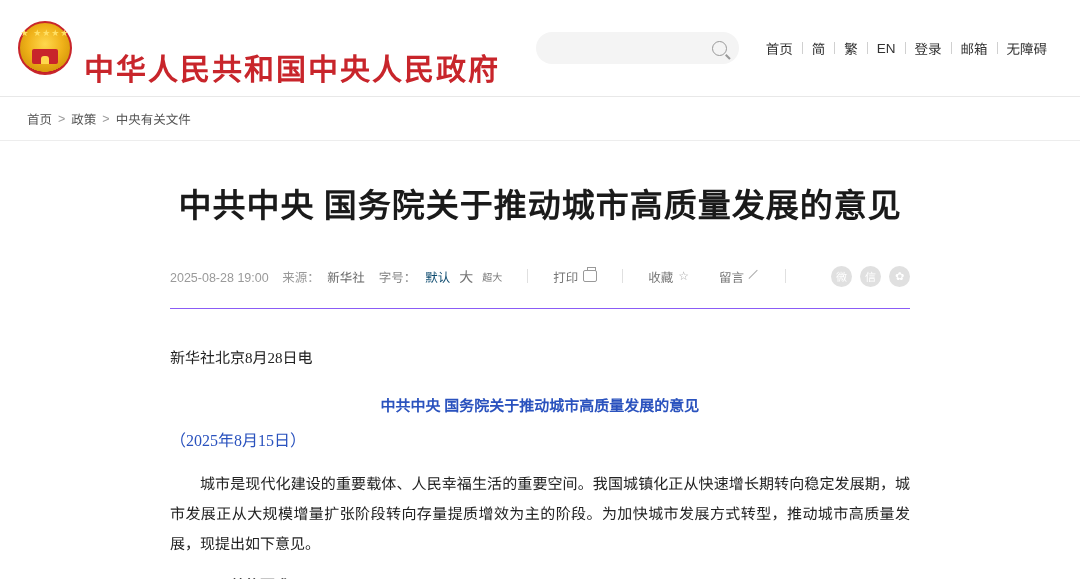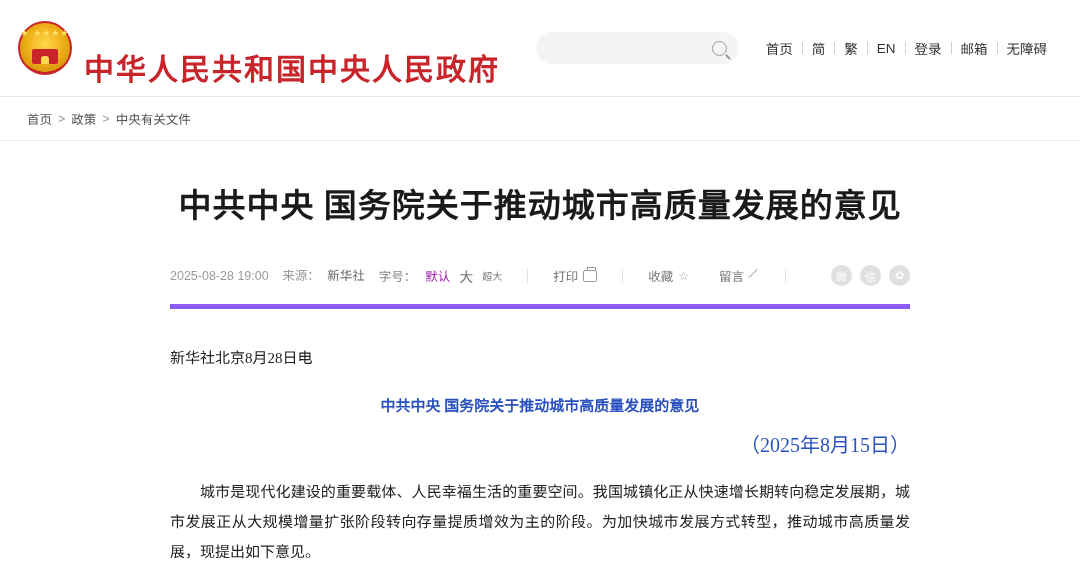--- a/index.html
+++ b/index.html
@@ -166,39 +166,39 @@
     font-weight: bold;
     color: #1a1a1a;
     letter-spacing: 1px;
     margin: 42px 0 0;
     line-height: 1.4;
   }
   .meta-bar {
     margin-top: 36px;
     height: 44px;
     display: flex;
-    align-items: flex-start;
+    align-items: center;
     font-size: 12.5px;
     color: #888;
-    border-bottom: 5px solid #8b5cf6;
+    border-bottom: 1px solid #8b5cf6;
     padding-bottom: 21px;
   }
   .meta-left { color: #9a9a9a; }
   .meta-left .source-name { color: #666; margin-left: 4px; }
   .meta-center {
     margin-left: auto;
     display: flex;
     align-items: center;
     gap: 8px;
     color: #777;
   }
   .fontsize-group { display: flex; align-items: center; gap: 9px; }
   .fontsize-group .label { color: #888; }
   .fs-opt { color: #777; cursor: pointer; }
-  .fs-opt.active { color: #a21caf; }
+  .fs-opt.active { color: #0c4a6e; }
   .fs-big { font-size: 14px; }
   .fs-huge { font-size: 10px; }
   .meta-div {
     width: 1px; height: 14px; background: #e0e0e0; margin: 0 17px;
   }
   .meta-item { display: flex; align-items: center; gap: 5px; color: #777; }
   .icon-print {
     width: 14px; height: 12px;
     border: 1.3px solid #999;
     border-radius: 2px;
@@ -255,23 +255,23 @@
   }
   .lead { margin: 0 0 2px; }
   .inner-title {
     text-align: center;
     color: #2a52be;
     font-weight: bold;
     font-size: 15px;
     margin: 18px 0 4px;
   }
   .inner-date {
-    text-align: right;
+    text-align: left;
     color: #2a52be;
-    font-size: 20px;
+    font-size: 16px;
     margin: 0 0 12px;
   }
   .para {
     text-indent: 2em;
     margin: 0 0 10px;
     text-align: justify;
     font-family: Liberation Serif, serif;
   }
   .section-head {
     text-indent: 2em;

